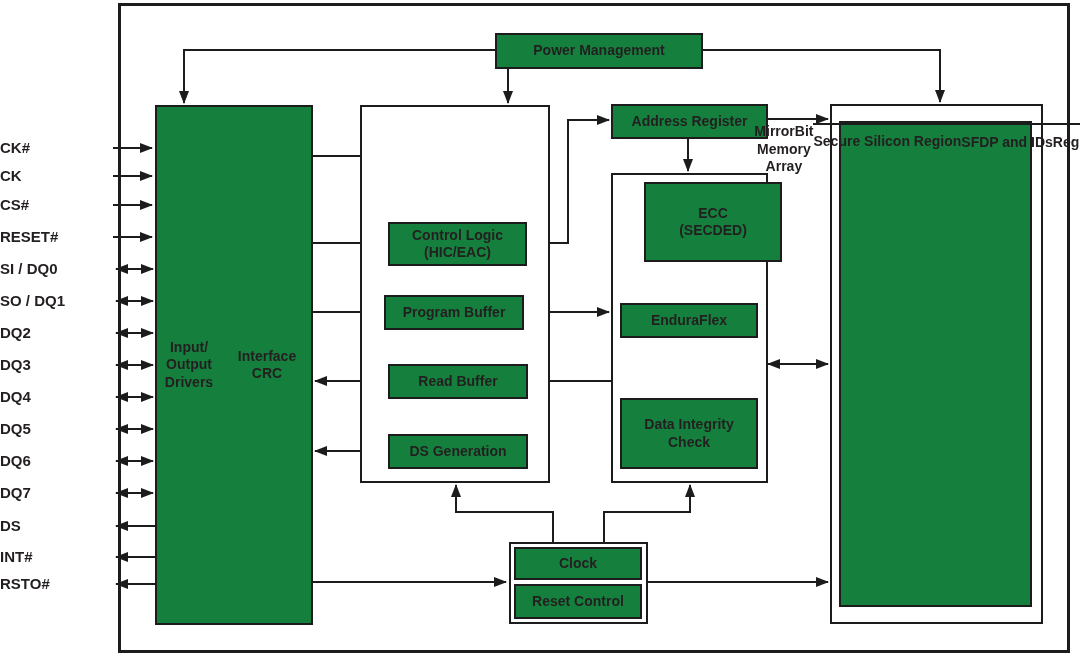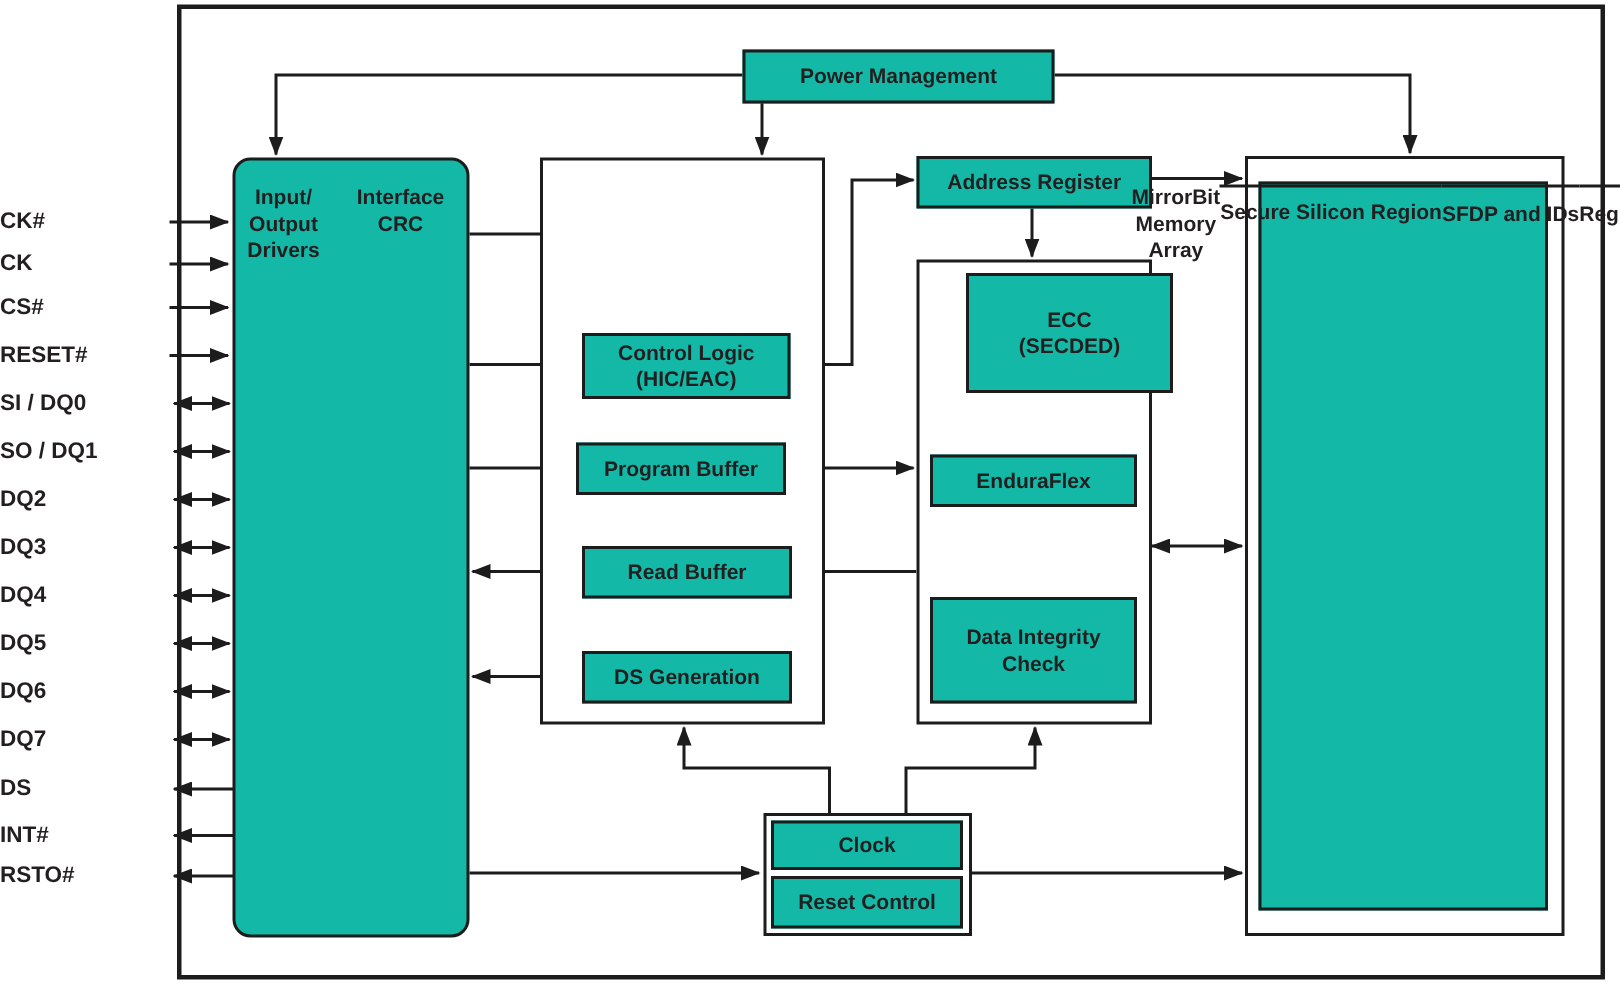--- a/index.html
+++ b/index.html
@@ -7,30 +7,30 @@
     position:relative;width:1080px;height:660px;background:#ffffff;
     font-family:"Liberation Sans","DejaVu Sans",sans-serif;color:#231f20;
     overflow:hidden;
   }
   .wires{position:absolute;left:0;top:0;width:1080px;height:660px;pointer-events:none;}
   .outer-border{
     position:absolute;left:118px;top:3px;width:952px;height:650px;
     border:3px solid #1c1c1c;box-sizing:border-box;background:transparent;
   }
   .box{
-    position:absolute;border:2px solid #1c1c1c;background:#14b8a6;box-sizing:border-box;
+    position:absolute;border:2px solid #1c1c1c;background:#15803d;box-sizing:border-box;
     display:flex;align-items:center;justify-content:center;text-align:center;
     font-weight:bold;font-size:14px;line-height:1.25;white-space:pre-line;
   }
   .container-box{background:#ffffff;}
   .pin{
     position:absolute;left:0;width:108px;text-align:left;
     font-weight:bold;font-size:15px;line-height:20px;white-space:nowrap;
   }
-  .iocrc{display:flex;align-items:flex-start;padding:16px;border-radius:12px;}
+  .iocrc{display:flex;align-items:center;padding:16px;}
   .iocrc-col{flex:0 0 auto;display:flex;align-items:center;justify-content:center;
     text-align:center;white-space:pre-line;}
   .iocrc-divider{flex:0 0 2px;background:#1c1c1c;}
   .mb-inner{flex-direction:row;padding:0;align-items:flex-start;}
   .mb-title{flex:1 1 auto;display:flex;align-items:center;justify-content:center;white-space:pre-line;}
   .mb-row{flex:0 0 auto;display:flex;align-items:center;justify-content:center;
     border-top:2px solid #1c1c1c;white-space:pre-line;}
   svg line,svg polyline{stroke:#1c1c1c;stroke-width:2;fill:none;}
   svg .ah{fill:#1c1c1c;}
 </style>

